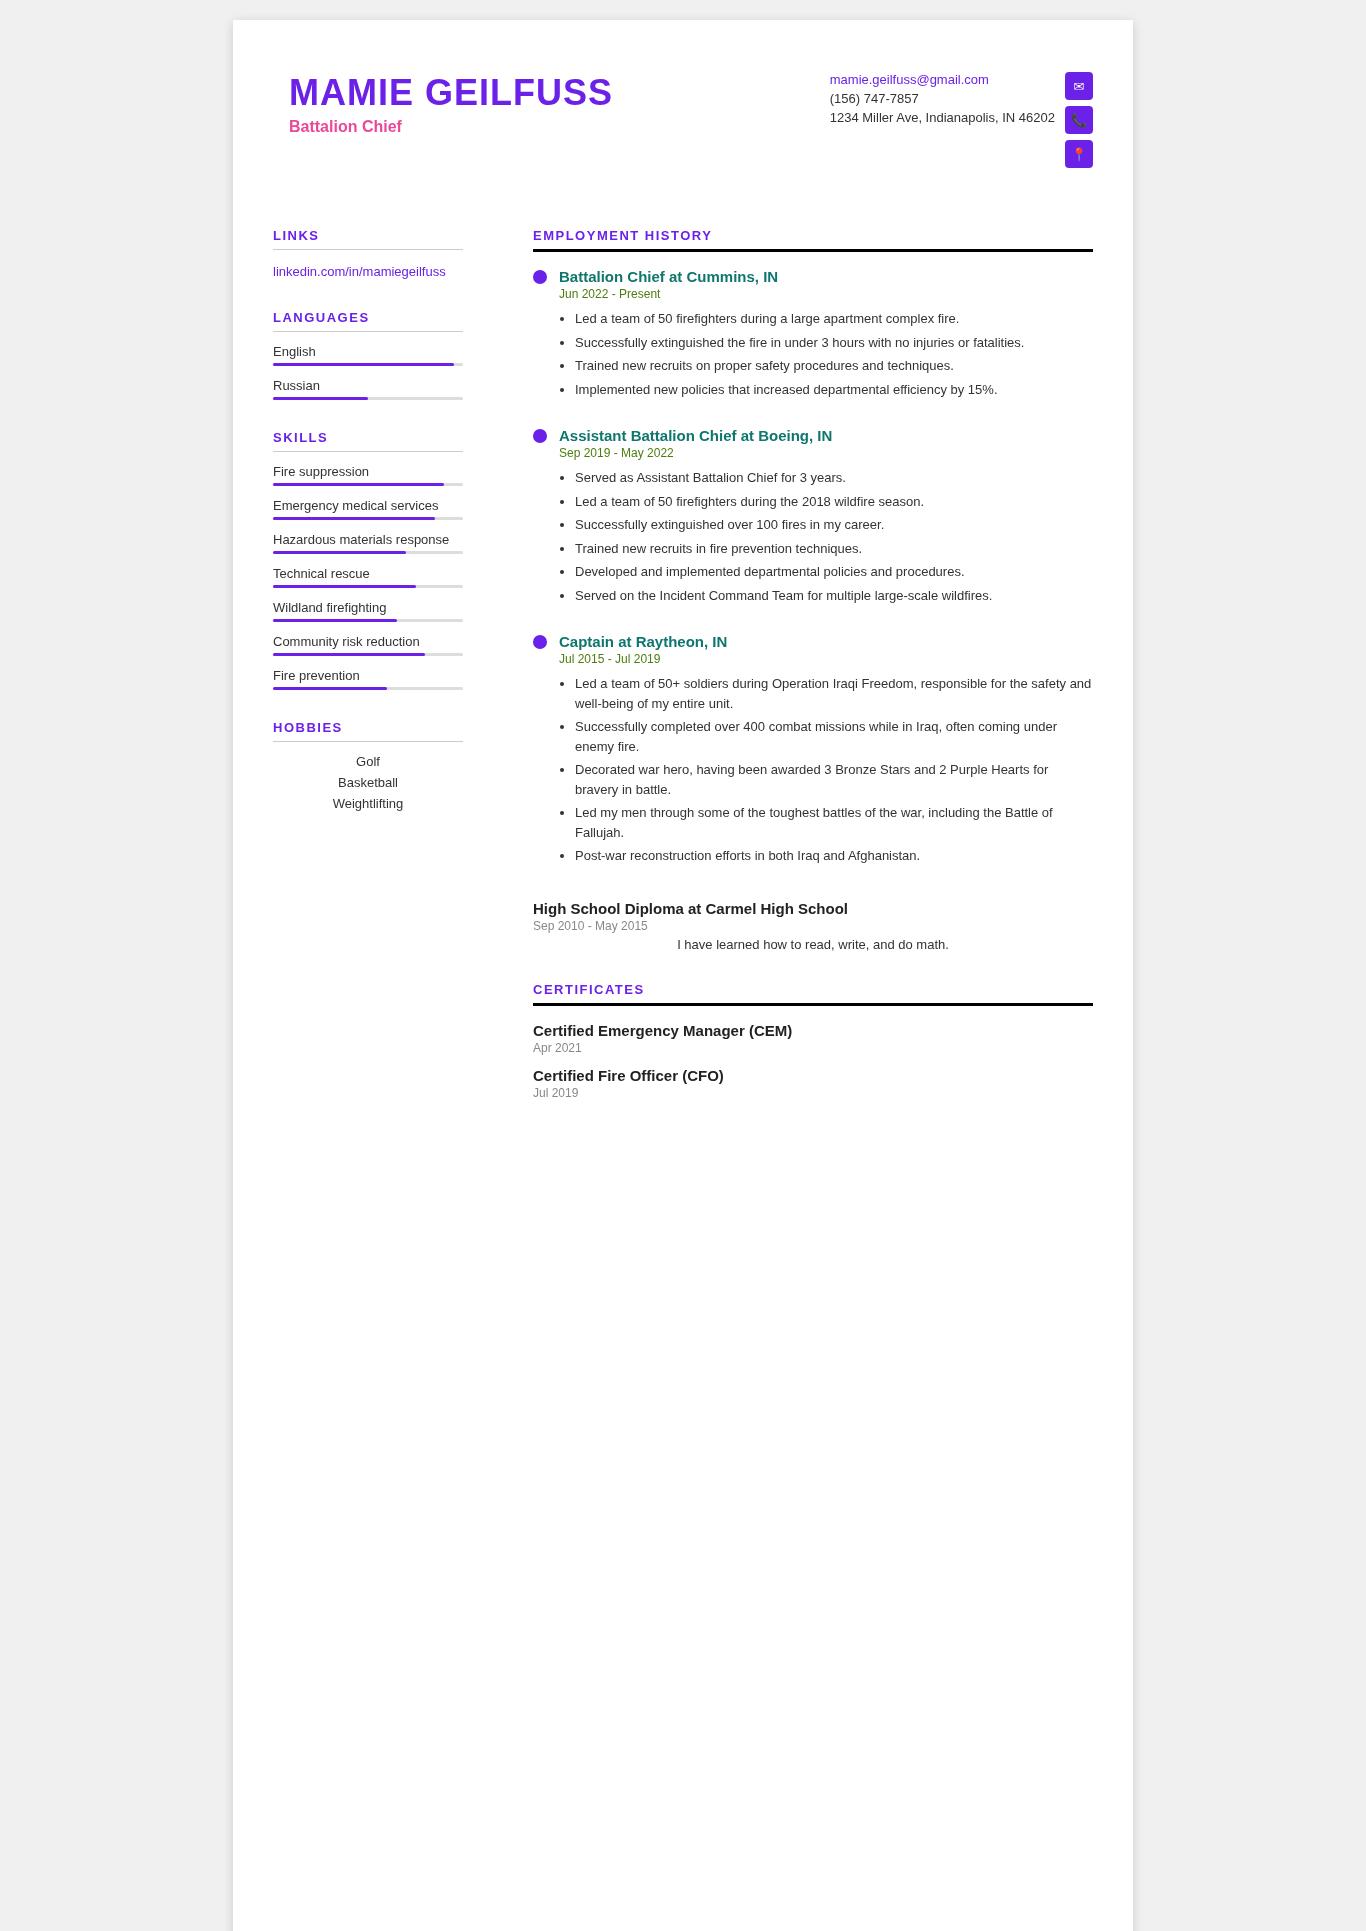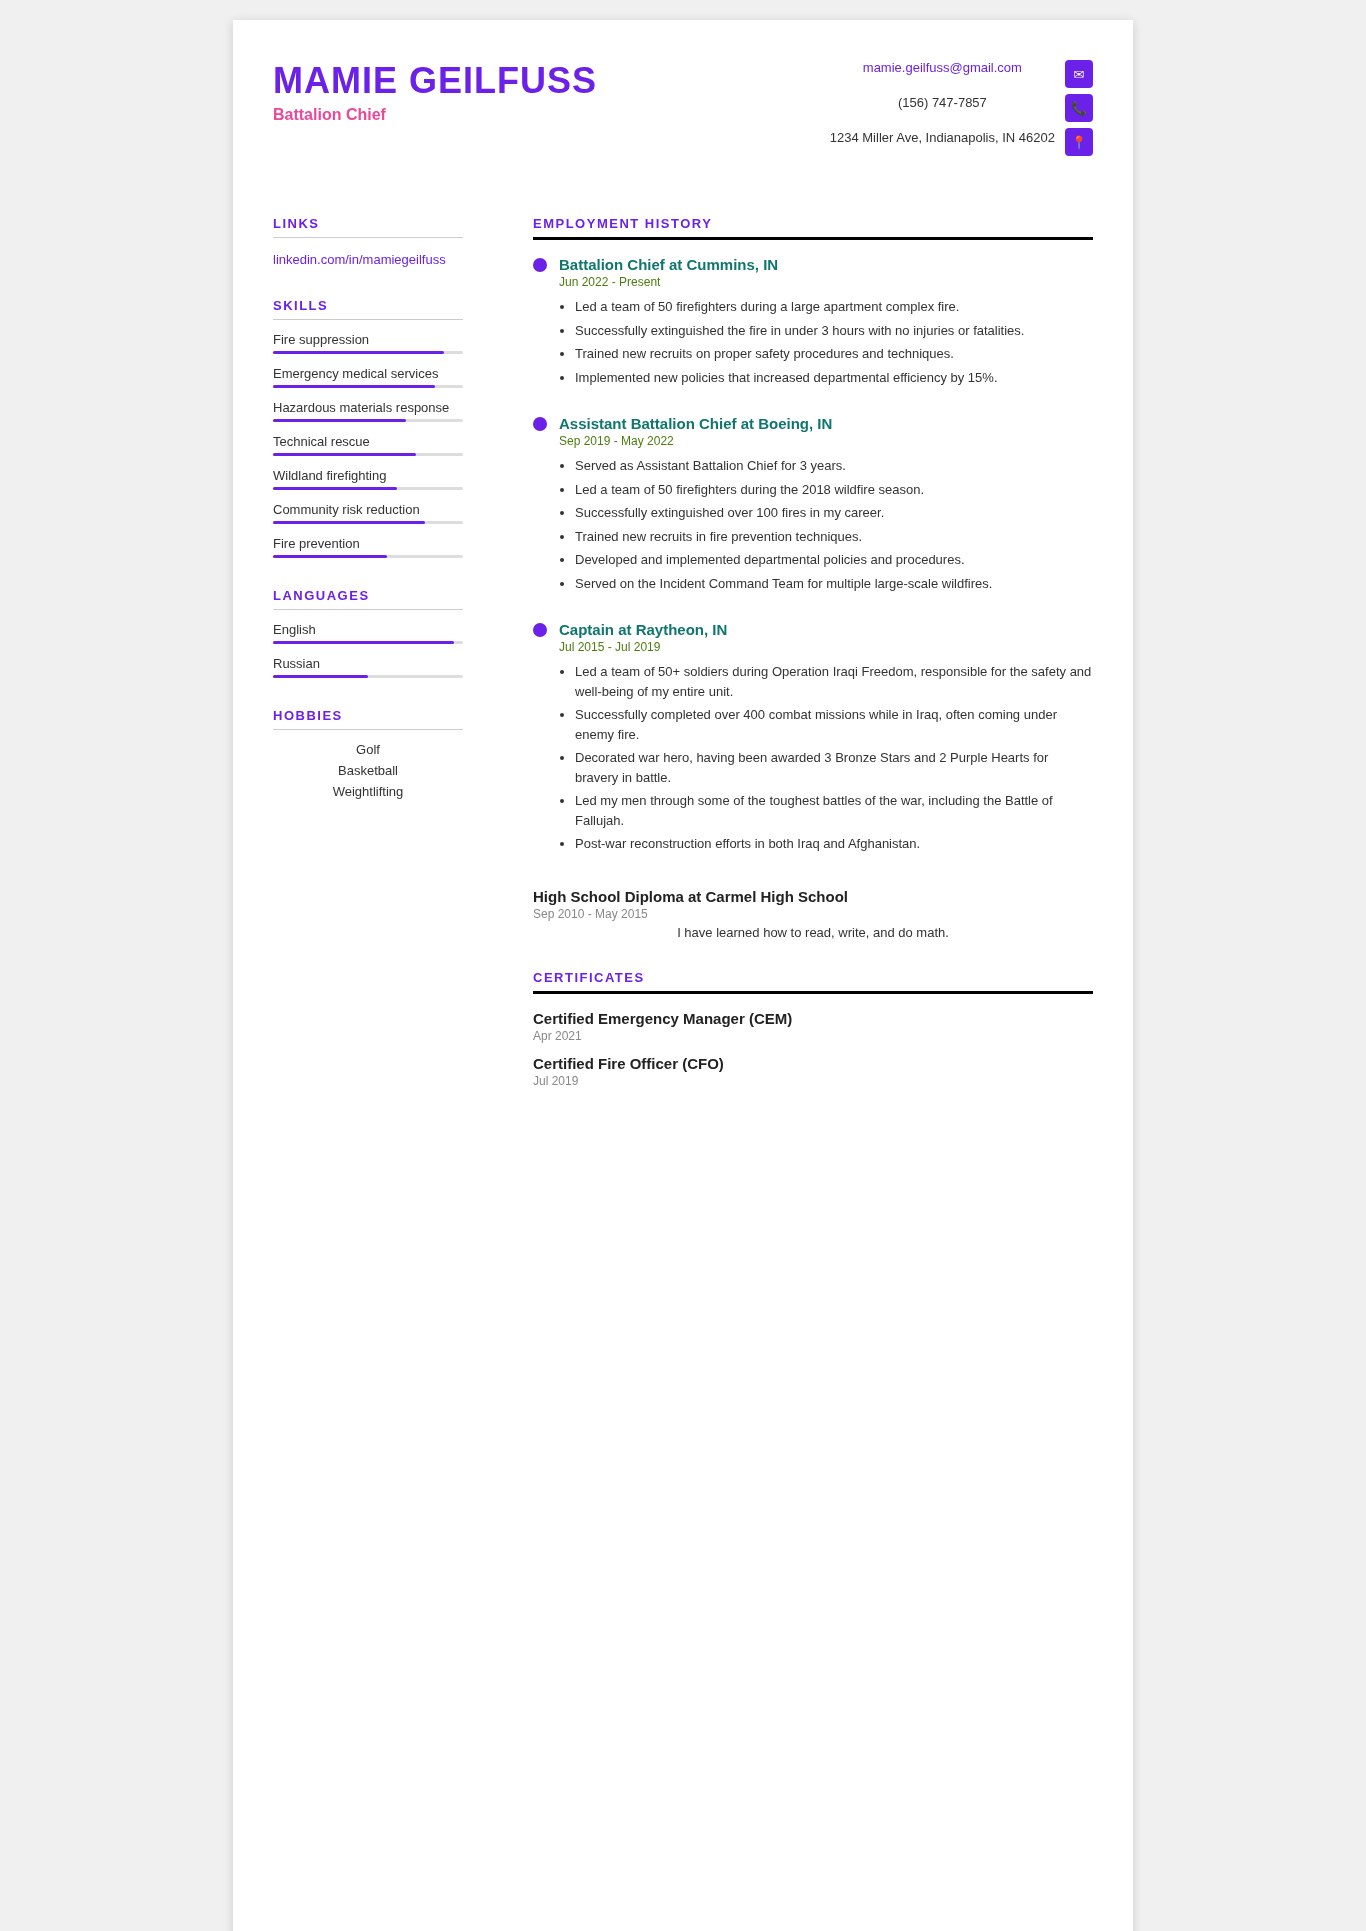--- a/index.html
+++ b/index.html
@@ -15,22 +15,23 @@
       width: 900px;
       min-height: 1931px;
       padding: 0;
       box-shadow: 0 2px 10px rgba(0,0,0,0.15);
     }
     
     .header {
       display: flex;
       justify-content: space-between;
       align-items: flex-start;
-      padding: 40px 40px 30px 40px;
+      padding: 40px 40px 30px 56px;
       border-bottom: none;
+      margin-top: 12px;
     }
     .header-left {}
     .header-name {
       font-size: 36px;
       font-weight: 900;
       color: #6b21e8;
       letter-spacing: 1px;
       text-transform: uppercase;
     }
     .header-title {
@@ -41,22 +42,22 @@
     }
     .header-right {
       display: flex;
       align-items: flex-start;
       gap: 10px;
       text-align: right;
     }
     .header-contact-text {
       display: flex;
       flex-direction: column;
-      gap: 20px;
-      text-align: center;
+      gap: 4px;
+      text-align: left;
     }
     .header-contact-text a {
       color: #6b21e8;
       text-decoration: none;
       font-size: 13px;
     }
     .header-contact-text span {
       font-size: 13px;
       color: #333;
     }
@@ -263,80 +264,80 @@
     <div class="sidebar">
 
       <div class="sidebar-section">
         <div class="sidebar-section-title">LINKS</div>
         <div class="sidebar-link">
           <a href="#">linkedin.com/in/mamiegeilfuss</a>
         </div>
       </div>
 
       <div class="sidebar-section">
-        <div class="sidebar-section-title">SKILLS</div>
-        <div id="skills-container">
-            <div class="skill-item">
-    <div class="skill-name">Fire suppression</div>
-    <div class="skill-bar-bg">
-      <div class="skill-bar-fill" style="width:90%"></div>
-    </div>
-  </div>
-            <div class="skill-item">
-    <div class="skill-name">Emergency medical services</div>
-    <div class="skill-bar-bg">
-      <div class="skill-bar-fill" style="width:85%"></div>
-    </div>
-  </div>
-            <div class="skill-item">
-    <div class="skill-name">Hazardous materials response</div>
-    <div class="skill-bar-bg">
-      <div class="skill-bar-fill" style="width:70%"></div>
-    </div>
-  </div>
-            <div class="skill-item">
-    <div class="skill-name">Technical rescue</div>
-    <div class="skill-bar-bg">
-      <div class="skill-bar-fill" style="width:75%"></div>
-    </div>
-  </div>
-            <div class="skill-item">
-    <div class="skill-name">Wildland firefighting</div>
-    <div class="skill-bar-bg">
-      <div class="skill-bar-fill" style="width:65%"></div>
-    </div>
-  </div>
-            <div class="skill-item">
-    <div class="skill-name">Community risk reduction</div>
-    <div class="skill-bar-bg">
-      <div class="skill-bar-fill" style="width:80%"></div>
-    </div>
-  </div>
-            <div class="skill-item">
-    <div class="skill-name">Fire prevention</div>
-    <div class="skill-bar-bg">
-      <div class="skill-bar-fill" style="width:60%"></div>
-    </div>
-  </div>
-          </div>
-      </div>
-
-      <div class="sidebar-section">
         <div class="sidebar-section-title">LANGUAGES</div>
         <div id="languages-container">
             <div class="lang-item">
     <div class="lang-name">English</div>
     <div class="skill-bar-bg">
       <div class="skill-bar-fill" style="width:95%"></div>
     </div>
   </div>
             <div class="lang-item">
     <div class="lang-name">Russian</div>
     <div class="skill-bar-bg">
       <div class="skill-bar-fill" style="width:50%"></div>
+    </div>
+  </div>
+          </div>
+      </div>
+
+      <div class="sidebar-section">
+        <div class="sidebar-section-title">SKILLS</div>
+        <div id="skills-container">
+            <div class="skill-item">
+    <div class="skill-name">Fire suppression</div>
+    <div class="skill-bar-bg">
+      <div class="skill-bar-fill" style="width:90%"></div>
+    </div>
+  </div>
+            <div class="skill-item">
+    <div class="skill-name">Emergency medical services</div>
+    <div class="skill-bar-bg">
+      <div class="skill-bar-fill" style="width:85%"></div>
+    </div>
+  </div>
+            <div class="skill-item">
+    <div class="skill-name">Hazardous materials response</div>
+    <div class="skill-bar-bg">
+      <div class="skill-bar-fill" style="width:70%"></div>
+    </div>
+  </div>
+            <div class="skill-item">
+    <div class="skill-name">Technical rescue</div>
+    <div class="skill-bar-bg">
+      <div class="skill-bar-fill" style="width:75%"></div>
+    </div>
+  </div>
+            <div class="skill-item">
+    <div class="skill-name">Wildland firefighting</div>
+    <div class="skill-bar-bg">
+      <div class="skill-bar-fill" style="width:65%"></div>
+    </div>
+  </div>
+            <div class="skill-item">
+    <div class="skill-name">Community risk reduction</div>
+    <div class="skill-bar-bg">
+      <div class="skill-bar-fill" style="width:80%"></div>
+    </div>
+  </div>
+            <div class="skill-item">
+    <div class="skill-name">Fire prevention</div>
+    <div class="skill-bar-bg">
+      <div class="skill-bar-fill" style="width:60%"></div>
     </div>
   </div>
           </div>
       </div>
 
       <div class="sidebar-section">
         <div class="sidebar-section-title">HOBBIES</div>
         <div id="hobbies-container">
             <div class="hobby-item">Golf</div>
             <div class="hobby-item">Basketball</div>

